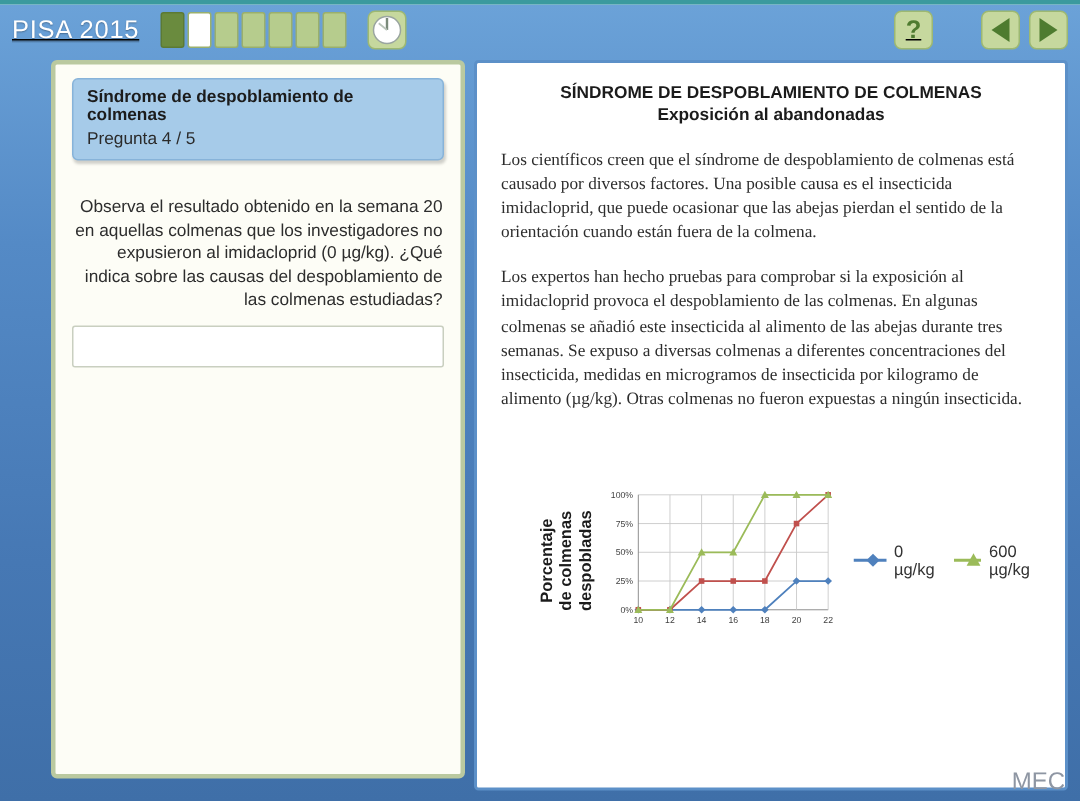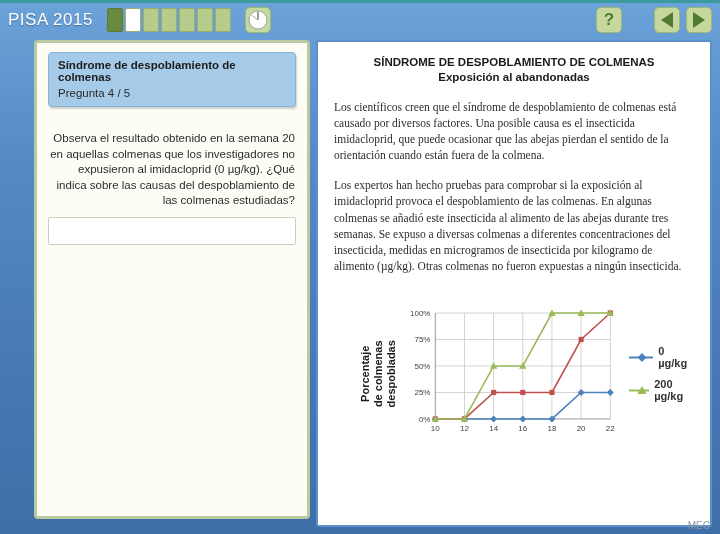--- a/index.html
+++ b/index.html
@@ -9,21 +9,21 @@
     font-family:"Liberation Sans", sans-serif;
     overflow:hidden;
   }
   .page {
     position:relative; width:720px; height:534px;
     background: linear-gradient(180deg,#6ba2d8 0%, #548ac6 30%, #4678b4 70%, #3f6fa8 100%);
     border-top:3px solid #3b9a9e;
     overflow:hidden;
   }
   
-  .top-bar { height:33px; display:flex; align-items:center; padding:0 8px; }
+  .top-bar { height:33px; display:flex; align-items:center; padding:0 8px;text-decoration:underline; }
   .pisa-title {
     color:#ffffff; font-size:17px; letter-spacing:.5px; margin-right:14px;
     text-shadow:0 1px 1px rgba(0,0,0,.3);
   }
   .progress { display:flex; gap:2px; align-items:center; }
   .progress .seg { width:16px; height:24px; border-radius:2px; border:1px solid #94aa68; }
   .seg.done    { background:#6a8b3e; border-color:#5c7a34; }
   .seg.current { background:#ffffff; border-color:#9ab06d; }
   .seg.todo    { background:#b6cc8d; border-color:#9aaf6c; }
   .bar-btn {
@@ -71,23 +71,23 @@
   .article h1 { margin-top:4px; }
   .article h2 { margin-top:3px; margin-bottom:16px; }
   .article p { font-size:11.5px; line-height:1.4; color:#2d2d2d; margin:0 0 14px;font-family:Liberation Serif, serif; }
   
   .chart-row { display:flex; align-items:center; margin:2px 0 0 24px; }
   .ylabel-wrap { width:42px; height:168px; flex:none; display:flex; align-items:center; justify-content:center; }
   .ylabel {
     transform:rotate(-90deg); font-weight:bold; font-size:11px;
     color:#1b1b1b; text-align:center; line-height:1.2; white-space:nowrap;
   }
-  .legend { margin-left:12px; display:flex; flex-direction:column; gap:9px;font-weight:bold; }
+  .legend { margin-left:12px; display:flex; flex-direction:row; gap:9px; }
   .legend-item { display:flex; align-items:center; gap:5px; font-size:11px; color:#333333; }
-  .mec { position:absolute; right:10px; bottom:3px; font-size:10px; color:#8e96a3;text-align:right; }
+  .mec { position:absolute; right:10px; bottom:3px; font-size:16px; color:#8e96a3;text-align:right; }
 </style>
 </head>
 <body>
 
 <div class="page">
 
   <div class="top-bar">
     <div class="pisa-title">PISA 2015</div>
     <div class="progress" id="progress">
         <div class="seg done"></div>
@@ -199,21 +199,21 @@
                 <line x1="0" y1="5.5" x2="26" y2="5.5" stroke="#4f81bd" stroke-width="2"></line>
                 <path d="M13,1.0999999999999996 L17.4,5.5 L13,9.9 L8.6,5.5 Z" fill="#4f81bd"></path>
               </svg>
               <span>0 µg/kg</span>
             </div>
             <div class="legend-item">
               <svg width="26" height="11">
                 <line x1="0" y1="5.5" x2="26" y2="5.5" stroke="#9bbb59" stroke-width="2"></line>
                 <path d="M13,0.9000000000000004 L17.6,9.1 L8.4,9.1 Z" fill="#9bbb59"></path>
               </svg>
-              <span>200 µg/kg</span>
+              <span>600 µg/kg</span>
             </div>
           </div>
       </div>
 
     </section>
 
   </div>
 
   <div class="mec">MEC</div>
 </div>

